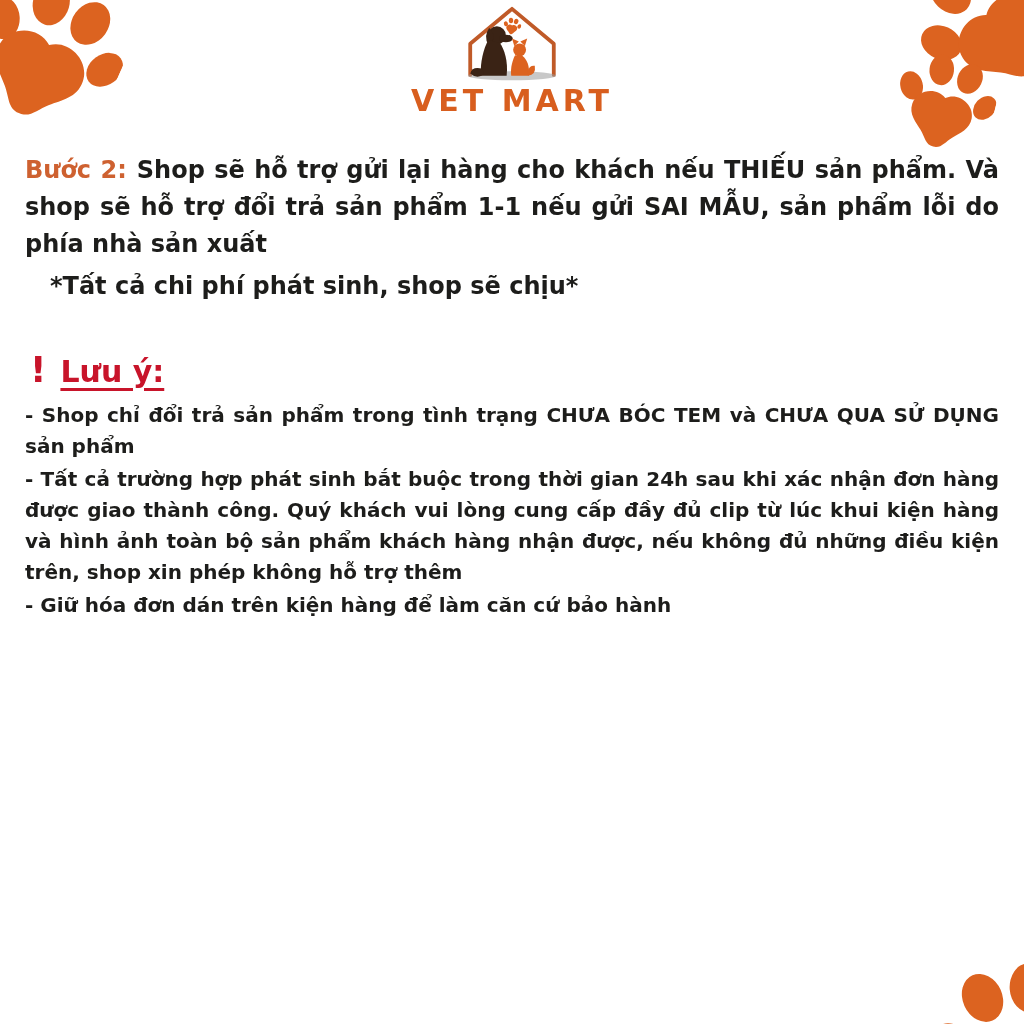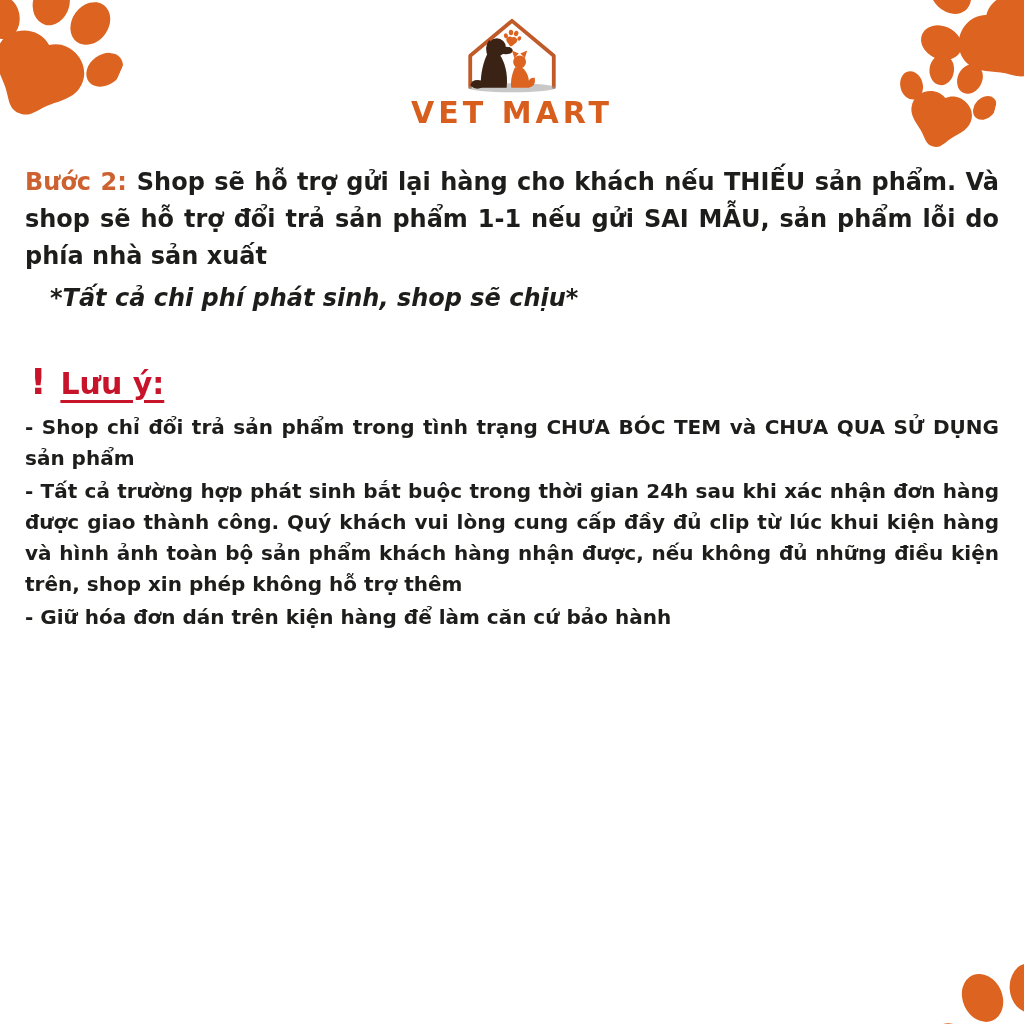--- a/index.html
+++ b/index.html
@@ -19,35 +19,35 @@
     margin:0 auto;
   }
   
   .paw{position:absolute;color:var(--accent-orange);}
   .paw use{fill:currentColor;}
   .paw-tl{left:-30px;top:-24px;width:152px;height:152px;transform:rotate(24deg);}
   .paw-tr-corner{left:916px;top:-54px;width:150px;height:150px;transform:rotate(-38deg);}
   .paw-tr{left:893px;top:52px;width:102px;height:102px;transform:rotate(14deg);}
   .paw-br{left:930px;top:960px;width:165px;height:165px;transform:rotate(-16deg);}
   
-  .logo{display:flex;flex-direction:column;align-items:center;padding-top:14px;}
+  .logo{display:flex;flex-direction:column;align-items:center;padding-top:2px;}
   .logo-art{width:152px;height:79px;}
   .logo-art .house{fill:none;stroke:var(--house-outline);stroke-width:5;stroke-linecap:round;stroke-linejoin:round;}
   .logo-art .shadow{fill:var(--shadow-gray);opacity:.55;}
   .logo-art .dog{fill:var(--logo-brown);}
   .logo-art .cat{fill:var(--accent-orange);}
   .logo-art .paw-mini{color:var(--accent-orange);fill:var(--accent-orange);}
   .brand{font-size:30px;font-weight:bold;color:#D85E1E;letter-spacing:4px;margin-top:2px;}
   
   h1.title{margin:24px 25px 0;font-size:50px;font-weight:bold;letter-spacing:0;}
   .intro{margin:12px 25px 0;font-size:24px;font-weight:bold;}
   .steps{margin:34px 25px 0;}
   .step{margin:0;font-size:24px;font-weight:bold;line-height:1.55;text-align:justify;}
   .step-label{color:var(--step-label-orange);margin-right:10px;}
-  .fee-note{margin:4px 25px 0;font-size:24px;font-weight:bold;line-height:1.55;font-style:italic;}
+  .fee-note{margin:4px 25px 0;font-size:24px;font-weight:bold;line-height:1.55;}
   .notice-head{margin:44px 25px 0 30px;display:flex;align-items:baseline;gap:14px;}
   .notice-excl{font-size:36px;font-weight:bold;color:var(--notice-red);}
   .notice-label{font-size:30px;font-weight:bold;color:var(--notice-red);
     text-decoration:underline;text-decoration-thickness:3px;text-underline-offset:6px;}
   .notice-items{margin:10px 25px 0;}
   .notice-item{margin:2px 0;font-size:20px;font-weight:bold;line-height:1.55;text-align:justify;}
 </style>
 </head>
 <body>
 

